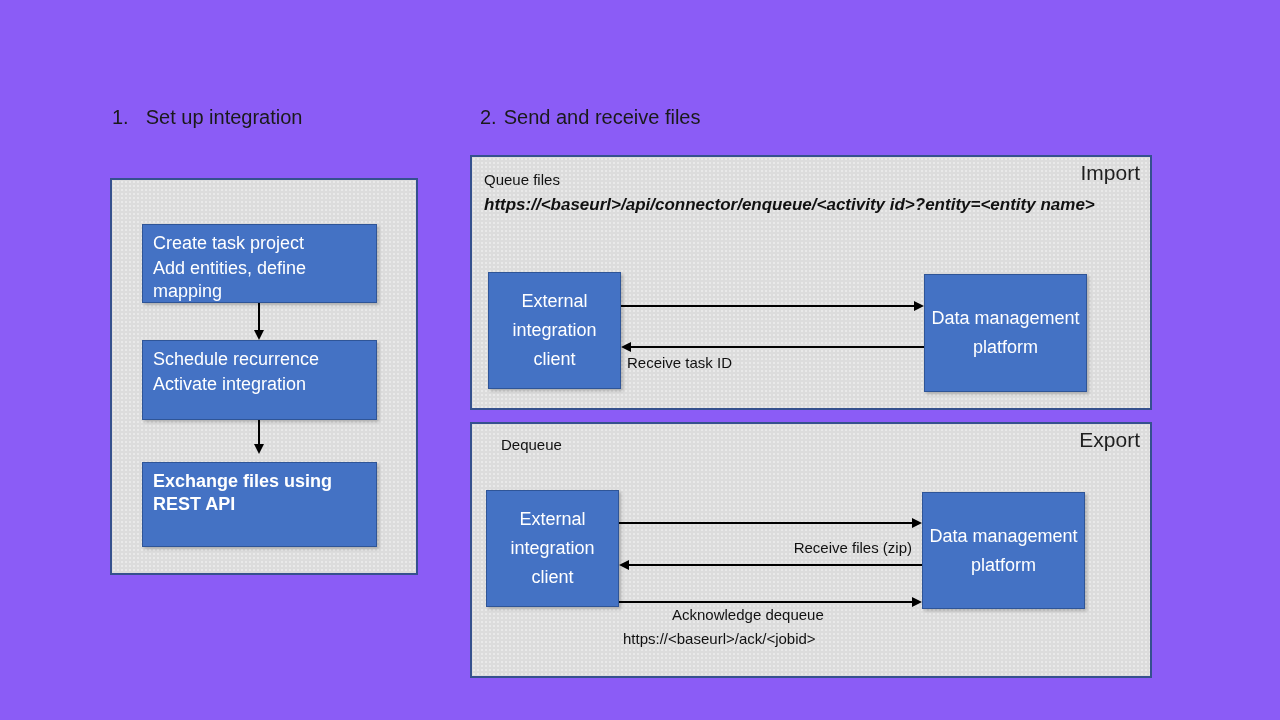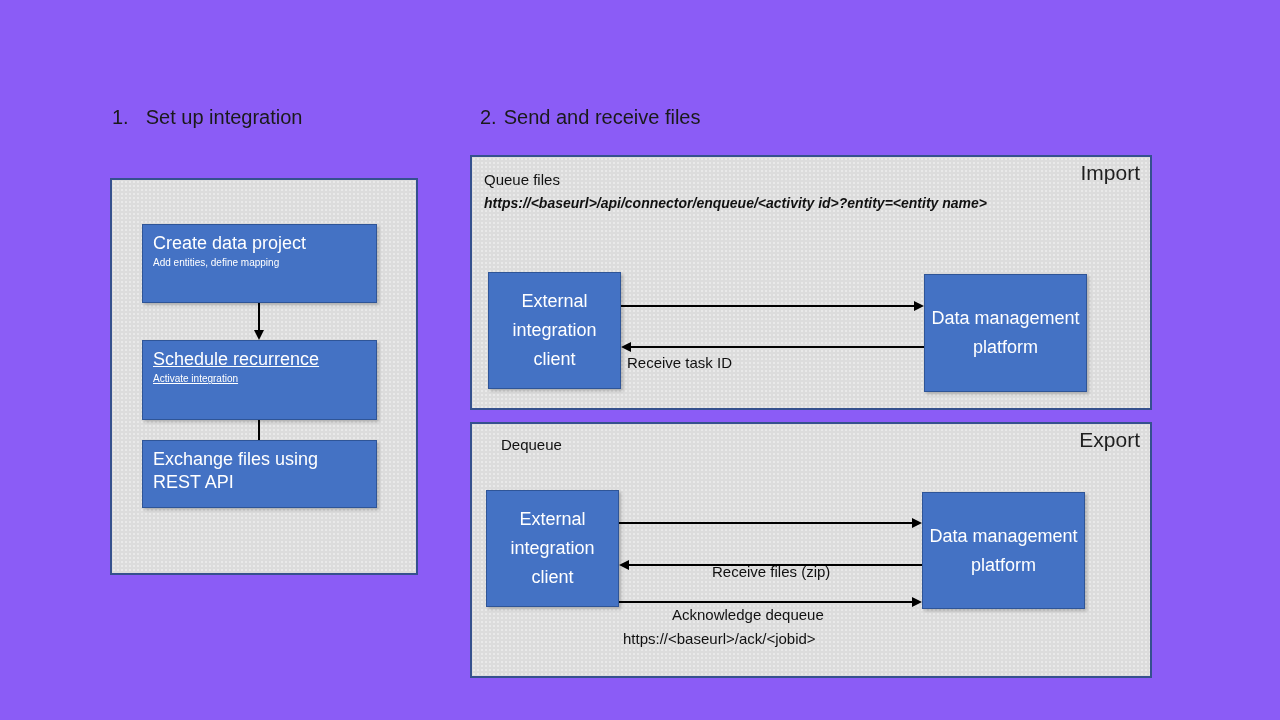--- a/index.html
+++ b/index.html
@@ -13,29 +13,29 @@
 
   .panel {
     position:absolute; box-sizing:border-box;
     background-color:#dcdcdc;
     background-image: radial-gradient(#e9e9e9 1px, transparent 1px);
     background-size:4px 4px;
     border:2px solid #35518E;
   }
   .corner-label { position:absolute; top:4px; right:10px; font-size:21px; color:#1f1f1f; }
   .action-label { position:absolute; font-size:15px; color:#111; }
-  .url-label { position:absolute; font-size:14px; font-weight:bold; font-style:italic; color:#111; white-space:nowrap; }
+  .url-label { position:absolute; font-size:17px; font-weight:bold; font-style:italic; color:#111; white-space:nowrap; }
 
   .bluebox {
     position:absolute; box-sizing:border-box; background:#4472C4; color:#ffffff;
     border:1px solid #2F5597; box-shadow:2px 2px 3px rgba(0,0,0,0.22);
   }
   .flowbox { padding:7px 10px; }
   .flowbox .title { font-size:18px; line-height:1.3; }
-  .flowbox .sub { font-size:10px; line-height:1.28; margin-top:2px; max-width:172px; }
+  .flowbox .sub { font-size:18px; line-height:1.28; margin-top:2px; max-width:172px; }
   .flowbox .sub:empty { display:none; }
   .centerbox {
     display:flex; align-items:center; justify-content:center; text-align:center;
     font-size:18px; line-height:1.6; padding:4px;
   }
 
   .harrow { position:absolute; height:2px; background:#000; }
   .harrow.right::after {
     content:""; position:absolute; right:-9px; top:-4px; width:0; height:0;
     border-left:10px solid #000; border-top:5px solid transparent; border-bottom:5px solid transparent;
@@ -58,30 +58,30 @@
 
   <div class="heading" style="left:112px; top:106px;">
     <span class="num-wide">1.</span><span>Set up integration</span>
   </div>
   <div class="heading" style="left:480px; top:106px;">
     <span class="num-narrow">2.</span><span>Send and receive files</span>
   </div>
 
   <div class="panel" style="left:110px; top:178px; width:308px; height:397px;">
     <div class="bluebox flowbox" style="left:30px; top:44px; width:235px; height:79px;">
-      <div class="title">Create data project</div>
+      <div class="title">Create task project</div>
       <div class="sub">Add entities, define mapping</div>
     </div>
     <div class="varrow" style="left:146px; top:123px; height:28px;"></div>
-    <div class="bluebox flowbox" style="left:30px; top:160px; width:235px; height:80px;text-decoration:underline;">
+    <div class="bluebox flowbox" style="left:30px; top:160px; width:235px; height:80px;">
       <div class="title">Schedule recurrence</div>
       <div class="sub">Activate integration</div>
     </div>
     <div class="varrow" style="left:146px; top:240px; height:25px;"></div>
-    <div class="bluebox flowbox" style="left:30px; top:260px; width:235px; height:68px;">
+    <div class="bluebox flowbox" style="left:30px; top:282px; width:235px; height:85px;font-weight:bold;">
       <div class="title">Exchange files using REST API</div>
 
     </div>
   </div>
 
   <div class="panel" style="left:470px; top:155px; width:682px; height:255px;">
     <div class="corner-label">Import</div>
     <div class="action-label" style="left:12px; top:14px;">Queue files</div>
     <div class="url-label" style="left:12px; top:38px;">https://&lt;baseurl&gt;/api/connector/enqueue/&lt;activity id&gt;?entity=&lt;entity name&gt;</div>
 
@@ -102,20 +102,20 @@
     <div class="action-label" style="left:29px; top:12px;">Dequeue</div>
 
     <div class="bluebox centerbox" style="left:14px; top:66px; width:133px; height:117px;">
       <span>External integration client</span>
     </div>
     <div class="bluebox centerbox" style="left:450px; top:68px; width:163px; height:117px;">
       <span>Data management platform</span>
     </div>
 
     <div class="harrow right" style="left:147px; top:98px; width:294px;"></div>
-    <div class="arrow-note" style="left:240px; top:115px; width:200px; text-align:left;margin-top:24px;">Receive files (zip)</div>
+    <div class="arrow-note" style="left:240px; top:115px; width:200px; text-align:right;">Receive files (zip)</div>
     <div class="harrow left" style="left:156px; top:140px; width:294px;"></div>
     <div class="harrow right" style="left:147px; top:177px; width:294px;"></div>
     <div class="arrow-note" style="left:167px; top:182px;margin-left:33px;">Acknowledge dequeue</div>
     <div class="arrow-note" style="left:151px; top:206px;">https://&lt;baseurl&gt;/ack/&lt;jobid&gt;</div>
   </div>
 
 </div>
 
 </body></html>

